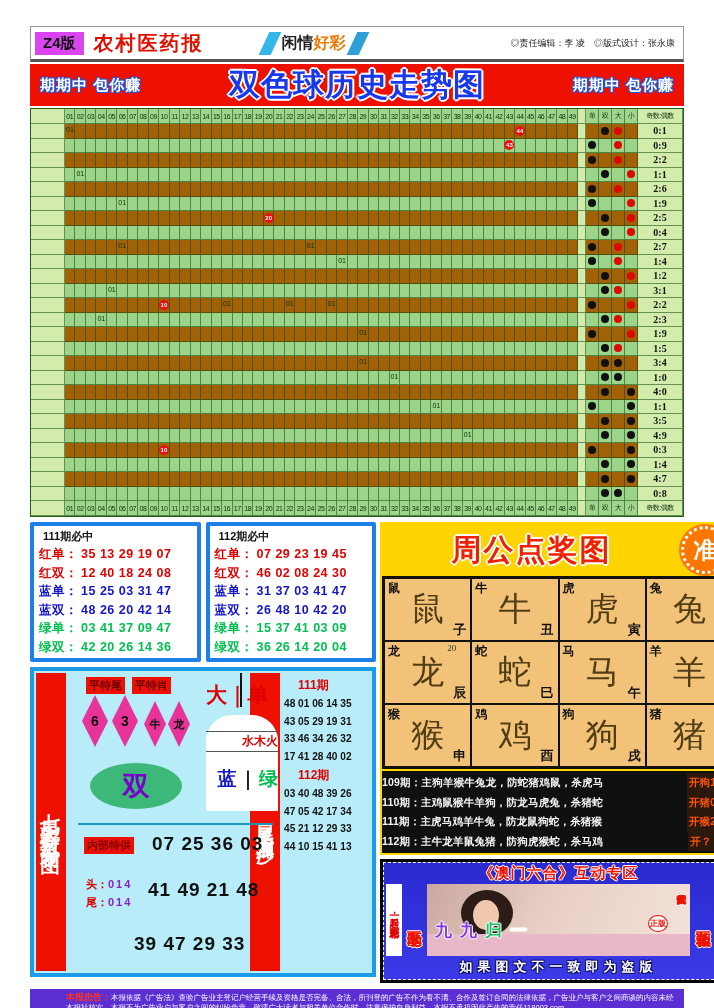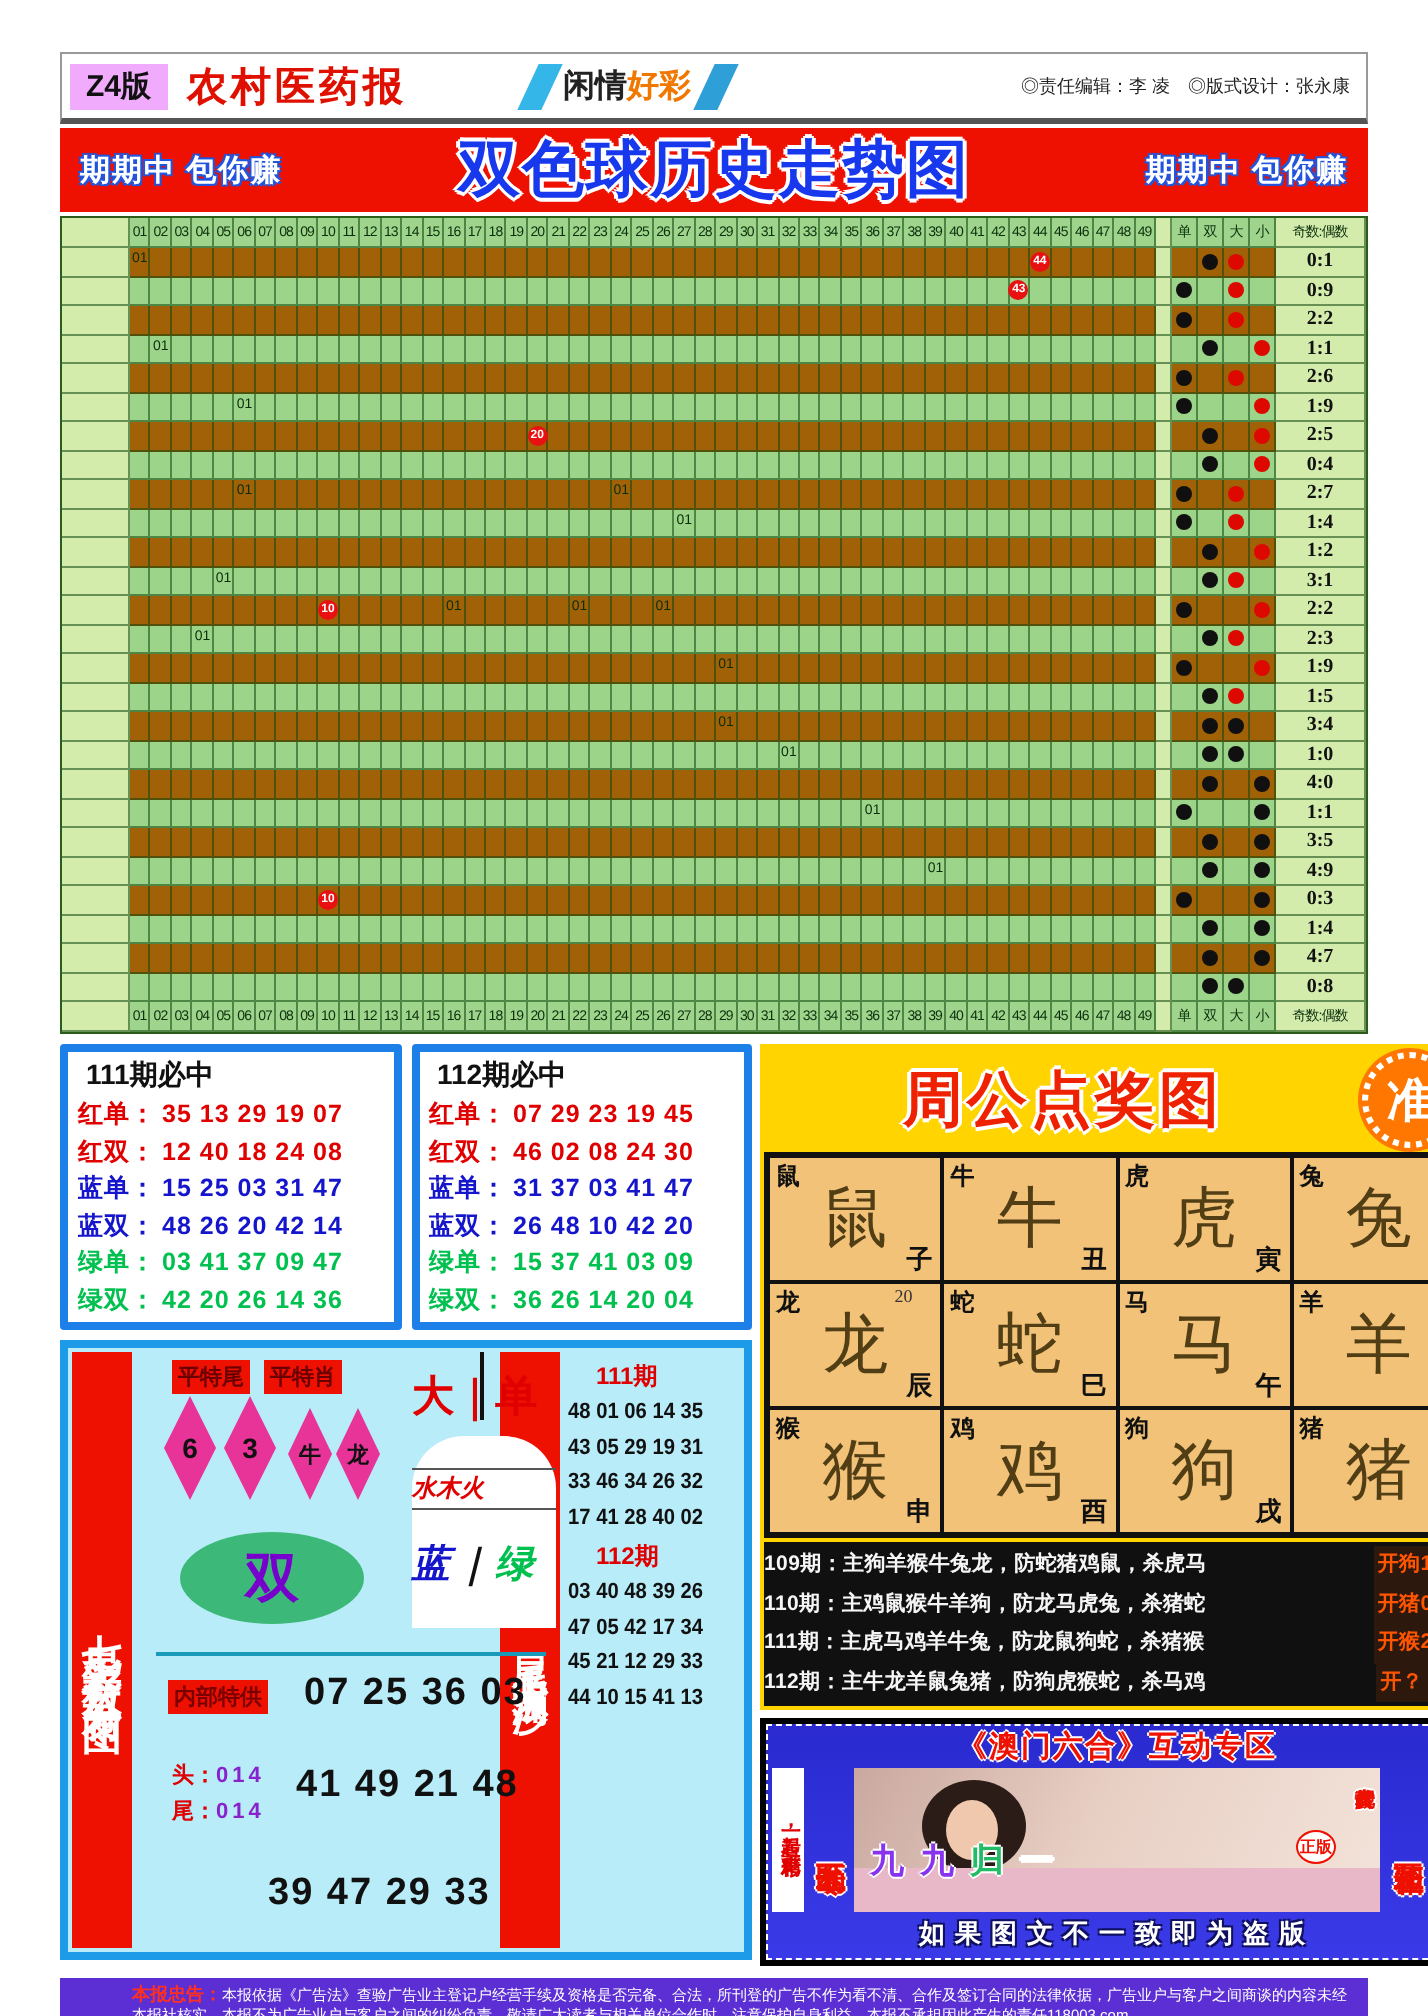--- a/index.html
+++ b/index.html
@@ -2,21 +2,21 @@
 <html><head>
 <meta charset="utf-8">
 <style>
   html,body{margin:0;padding:0;background:#e9e9e9;}
   .page{position:relative;width:714px;height:1008px;background:#ffffff;margin:0 auto;
         font-family:"Liberation Sans",sans-serif;overflow:hidden;}
   .inner{position:absolute;left:30px;top:26px;width:654px;}
 
   
   .masthead{display:flex;align-items:center;height:32px;border:1px solid #999;border-bottom:3px solid #555;background:#fff;}
-  .edition{background:#f0abfc;color:#111;font-weight:bold;font-size:15px;padding:2px 8px;margin-left:4px;white-space:nowrap;}
+  .edition{background:#d946ef;color:#111;font-weight:bold;font-size:15px;padding:2px 8px;margin-left:4px;white-space:nowrap;}
   .paper-name{color:#e01000;font-family:"Liberation Serif",serif;font-weight:bold;font-size:20px;margin-left:10px;letter-spacing:2px;white-space:nowrap;}
   .center-banner{margin-left:60px;position:relative;padding:1px 18px;white-space:nowrap;}
   .center-banner .slash{position:absolute;top:0;width:12px;height:100%;background:#35b6e8;transform:skewX(-25deg);}
   .center-banner .slash.l{left:0;} .center-banner .slash.r{right:0;background:#2f9fd8;}
   .cb-a{font-family:"Liberation Serif",serif;font-weight:bold;font-size:16px;color:#222;}
   .cb-b{font-family:"Liberation Serif",serif;font-weight:bold;font-size:16px;color:#f07800;}
   .credits{margin-left:auto;margin-right:8px;font-size:9px;color:#222;white-space:nowrap;}
 
   
   .title-bar{margin-top:2px;height:42px;background:#ee1000;display:flex;align-items:center;justify-content:space-between;padding:0 10px;}
@@ -39,35 +39,35 @@
   .dot{position:absolute;left:50%;top:50%;transform:translate(-50%,-50%);width:8px;height:8px;border-radius:50%;}
   .dot.black{background:#101010;} .dot.red{background:#dd0800;}
 
   
   .mid{display:flex;margin-top:5px;gap:4px;}
   .mid-left{width:346px;flex:none;}
   .mid-right{width:357px;flex:none;}
 
   .predict-row{display:flex;gap:5px;}
   .predict-box{flex:1;border:4px solid #1d7fe8;background:#fff;border-radius:2px;padding:2px 5px;}
-  .pb-title{font-weight:bold;font-size:14px;color:#111;margin:1px 0 1px 4px;}
+  .pb-title{font-weight:bold;font-size:11px;color:#111;margin:1px 0 1px 4px;}
   .pb-line{font-weight:bold;font-size:12.5px;line-height:18.5px;white-space:nowrap;letter-spacing:0.5px;}
   .pb-line .lbl{margin-right:3px;}
   .c-red{color:#e00000;} .c-blue{color:#1515cc;} .c-green{color:#00c050;}
 
   
   .qxc{margin-top:5px;border:4px solid #1d9be8;background:#b8ecf8;height:302px;display:flex;}
   .v-banner{width:30px;flex:none;background:#ee1000;color:#fff;font-weight:bold;font-size:20px;
       writing-mode:vertical-rl;text-orientation:upright;display:flex;align-items:center;justify-content:center;letter-spacing:6px;margin:2px;}
   .qxc-mid{flex:1;position:relative;}
   .tagbox{position:absolute;background:#ee1000;color:#6a0000;font-weight:bold;font-size:11px;padding:1px 3px;}
   .diamond{position:absolute;background:#e83399;clip-path:polygon(50% 0,100% 50%,50% 100%,0 50%);display:flex;align-items:center;justify-content:center;color:#111;font-weight:bold;}
   .dline{position:absolute;background:#111;}
   .da-dan{position:absolute;color:#e00000;font-weight:bold;font-size:21px;white-space:nowrap;}
-  .wuxing-box{position:absolute;background:#fff;border-radius:26px 26px 0 0;text-align:left;font-style:italic;}
+  .wuxing-box{position:absolute;background:#fff;border-radius:26px 26px 0 0;text-align:right;}
   .wx-row{color:#e00000;font-weight:bold;font-size:12px;border-top:1px solid #555;border-bottom:1px solid #555;margin-top:16px;padding:1px 0;}
   .lanlv{font-weight:bold;font-size:19px;margin-top:14px;}
   .lanlv .sep{color:#111;margin:0 2px;}
   .ellipse{position:absolute;background:#3cb878;border-radius:50%;display:flex;align-items:center;justify-content:center;}
   .ellipse span{color:#7700cc;font-weight:bold;font-size:27px;}
   .divider{position:absolute;height:2px;background:#1a9ab8;}
   .special-lbl{position:absolute;background:#ee1000;color:#7a0000;font-weight:bold;font-size:11px;padding:1px 3px;}
   .bignum{position:absolute;color:#111;font-weight:bold;font-size:19px;white-space:nowrap;letter-spacing:1px;}
   .ht-line{position:absolute;font-weight:bold;font-size:11px;white-space:nowrap;}
   .ht-line .lbl{color:#e00000;} .ht-line .val{color:#8822cc;letter-spacing:2px;}

